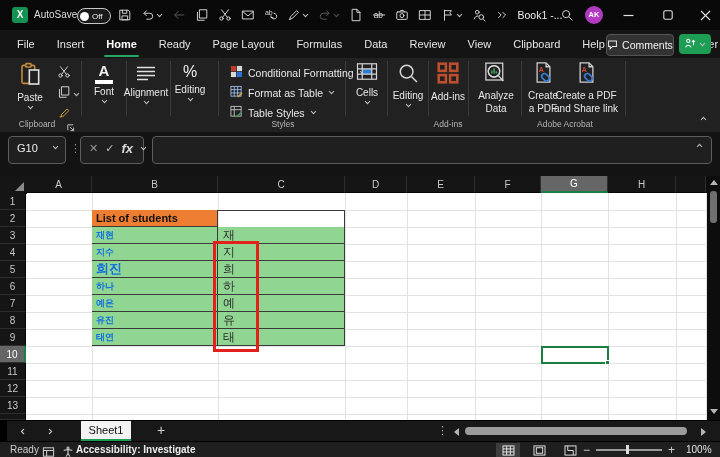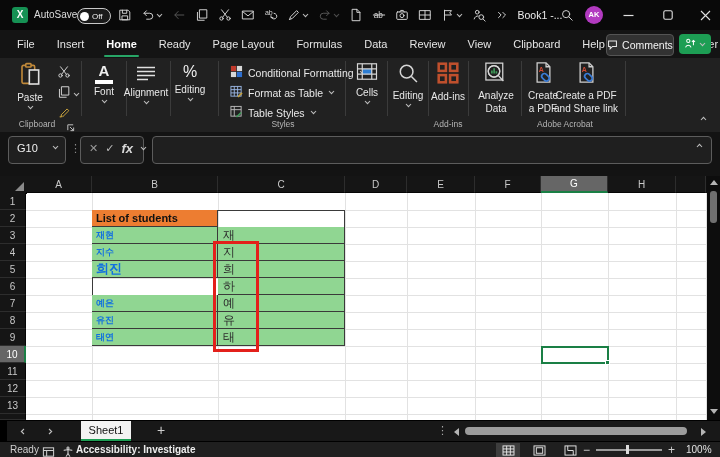--- a/index.html
+++ b/index.html
@@ -559,20 +559,21 @@
     <div class="abs rowhdr" style="top: 221px; height: 17px;">13</div>
     <div class="abs rowhdr" style="top: 238px; height: 6px;"></div>
     <div class="abs" style="left: 92px; top: 34px; width: 253px; height: 136px; border: 1px solid rgb(58, 58, 58); box-sizing: border-box; pointer-events: none;"></div>
     <div class="abs tcell" style="left: 92px; top: 34px; width: 126px; height: 17px; background: rgb(237, 125, 49); color: rgb(17, 17, 17); font-weight: bold; font-size: 11px; padding-left: 4px;">List of students</div>
     <div class="abs tcell" style="left: 92px; top: 51px; width: 126px; height: 17px; background: rgb(144, 214, 146); color: rgb(17, 112, 224); font-weight: bold; font-size: 9px; padding-left: 4px;">재현</div>
     <div class="abs tcell" style="left: 218px; top: 51px; width: 127px; height: 17px; background: rgb(144, 214, 146); color: rgb(44, 44, 44); font-size: 12px; padding-left: 5px;">재</div>
     <div class="abs tcell" style="left: 92px; top: 68px; width: 126px; height: 17px; background: rgb(144, 214, 146); color: rgb(17, 112, 224); font-weight: bold; font-size: 9px; padding-left: 4px;">지수</div>
     <div class="abs tcell" style="left: 218px; top: 68px; width: 127px; height: 17px; background: rgb(144, 214, 146); color: rgb(44, 44, 44); font-size: 12px; padding-left: 5px;">지</div>
     <div class="abs tcell" style="left: 92px; top: 85px; width: 126px; height: 17px; background: rgb(144, 214, 146); color: rgb(17, 112, 224); font-weight: bold; font-size: 13px; padding-left: 4px;">희진</div>
     <div class="abs tcell" style="left: 218px; top: 85px; width: 127px; height: 17px; background: rgb(144, 214, 146); color: rgb(44, 44, 44); font-size: 12px; padding-left: 5px;">희</div>
+    <div class="abs tcell" style="left: 92px; top: 102px; width: 126px; height: 17px; background: rgb(144, 214, 146); color: rgb(17, 112, 224); font-weight: bold; font-size: 9px; padding-left: 4px;">하나</div>
     <div class="abs tcell" style="left: 218px; top: 102px; width: 127px; height: 17px; background: rgb(144, 214, 146); color: rgb(44, 44, 44); font-size: 12px; padding-left: 5px;">하</div>
     <div class="abs tcell" style="left: 92px; top: 119px; width: 126px; height: 17px; background: rgb(144, 214, 146); color: rgb(17, 112, 224); font-weight: bold; font-size: 9px; padding-left: 4px;">예은</div>
     <div class="abs tcell" style="left: 218px; top: 119px; width: 127px; height: 17px; background: rgb(144, 214, 146); color: rgb(44, 44, 44); font-size: 12px; padding-left: 5px;">예</div>
     <div class="abs tcell" style="left: 92px; top: 136px; width: 126px; height: 17px; background: rgb(144, 214, 146); color: rgb(17, 112, 224); font-weight: bold; font-size: 9px; padding-left: 4px;">유진</div>
     <div class="abs tcell" style="left: 218px; top: 136px; width: 127px; height: 17px; background: rgb(144, 214, 146); color: rgb(44, 44, 44); font-size: 12px; padding-left: 5px;">유</div>
     <div class="abs tcell" style="left: 92px; top: 153px; width: 126px; height: 17px; background: rgb(144, 214, 146); color: rgb(17, 112, 224); font-weight: bold; font-size: 9px; padding-left: 4px;">태연</div>
     <div class="abs tcell" style="left: 218px; top: 153px; width: 127px; height: 17px; background: rgb(144, 214, 146); color: rgb(44, 44, 44); font-size: 12px; padding-left: 5px;">태</div>
     <div class="abs" style="left: 541px; top: 170px; width: 68px; height: 18px; border: 2px solid rgb(26, 127, 69); box-sizing: border-box; background: rgb(255, 255, 255); z-index: 4;"></div>
     <div class="abs" style="left: 605px; top: 184px; width: 5px; height: 5px; background: rgb(26, 127, 69); border: 1px solid rgb(255, 255, 255); box-sizing: border-box; z-index: 5;"></div>
     <div class="abs" style="left: 213px; top: 65px; width: 46px; height: 111px; border: 3px solid rgb(227, 32, 27); box-sizing: border-box; z-index: 6; pointer-events: none;"></div>

